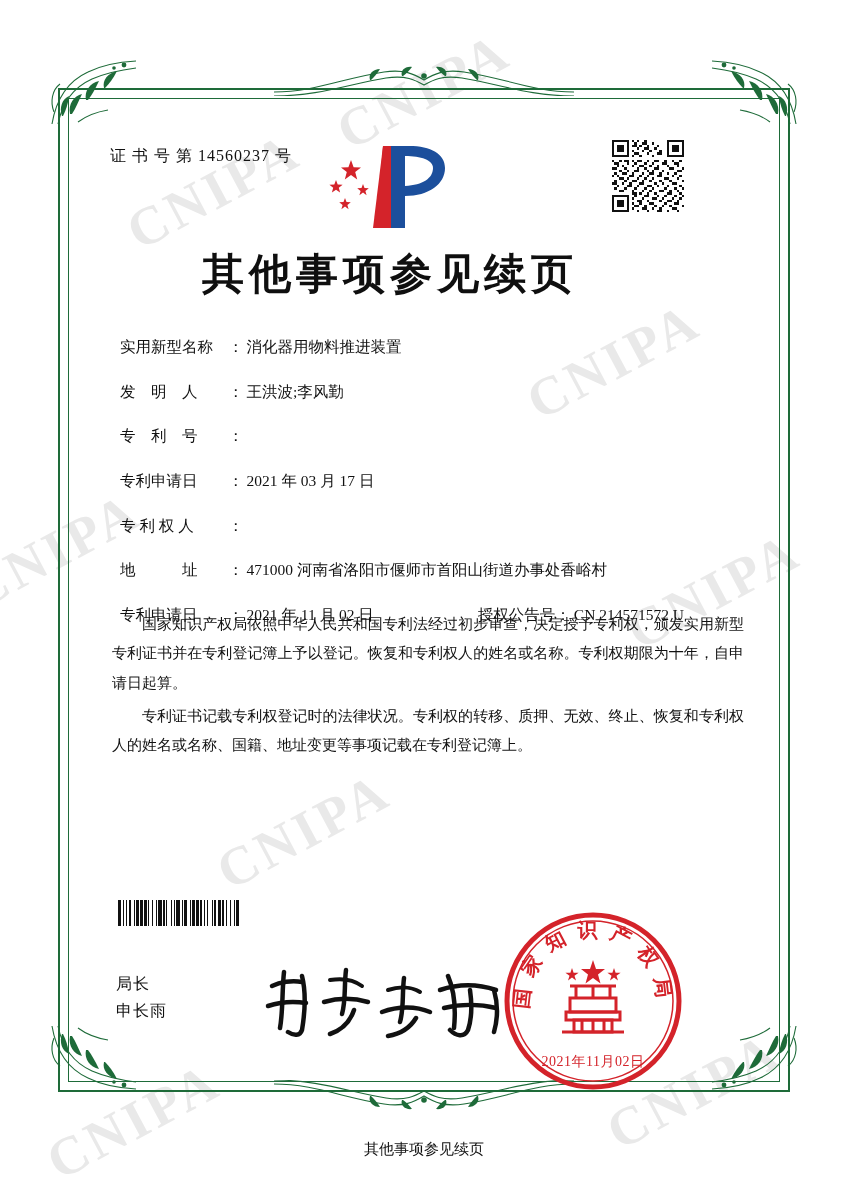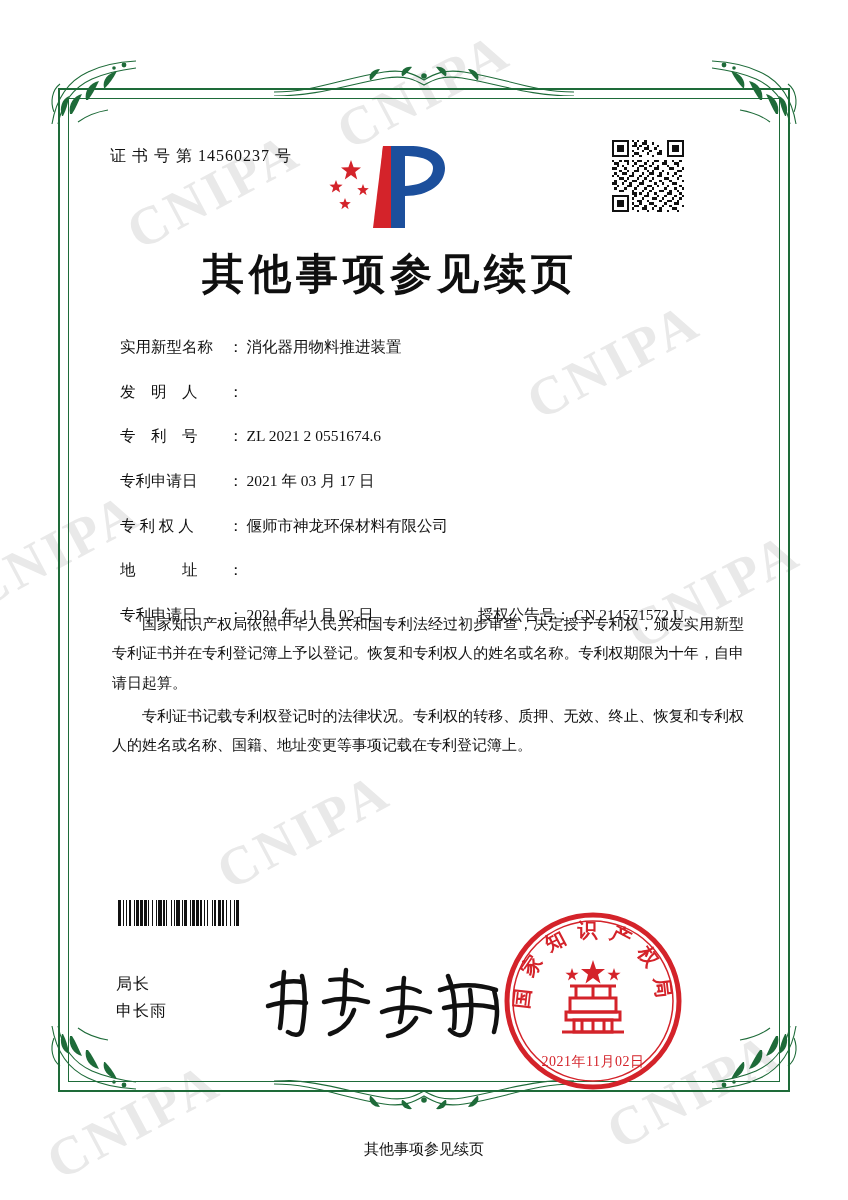--- a/index.html
+++ b/index.html
@@ -568,39 +568,39 @@
 
     <div class="fields">
       <div class="field-row">
         <span class="field-label">实用新型名称</span>
         <span class="field-colon">：</span>
         <span class="field-value">消化器用物料推进装置</span>
       </div>
       <div class="field-row">
         <span class="field-label">发　明　人</span>
         <span class="field-colon">：</span>
+        <span class="field-value">王洪波;李风勤</span>
       </div>
       <div class="field-row">
         <span class="field-label">专　利　号</span>
         <span class="field-colon">：</span>
-        <span class="field-value">ZL 2021 2 0551674.6</span>
       </div>
       <div class="field-row">
         <span class="field-label">专利申请日</span>
         <span class="field-colon">：</span>
         <span class="field-value">2021 年 03 月 17 日</span>
       </div>
       <div class="field-row">
         <span class="field-label">专 利 权 人</span>
         <span class="field-colon">：</span>
-        <span class="field-value">偃师市神龙环保材料有限公司</span>
       </div>
       <div class="field-row">
         <span class="field-label">地　　　址</span>
         <span class="field-colon">：</span>
+        <span class="field-value">471000 河南省洛阳市偃师市首阳山街道办事处香峪村</span>
       </div>
       <div class="field-row dual">
         <span class="field-label">专利申请日</span>
         <span class="field-colon">：</span>
         <span class="field-value">2021 年 11 月 02 日</span>
         <span class="sub-label">授权公告号</span>
         <span class="field-colon">：</span>
         <span class="field-value">CN 214571572 U</span>
       </div>
     </div>

